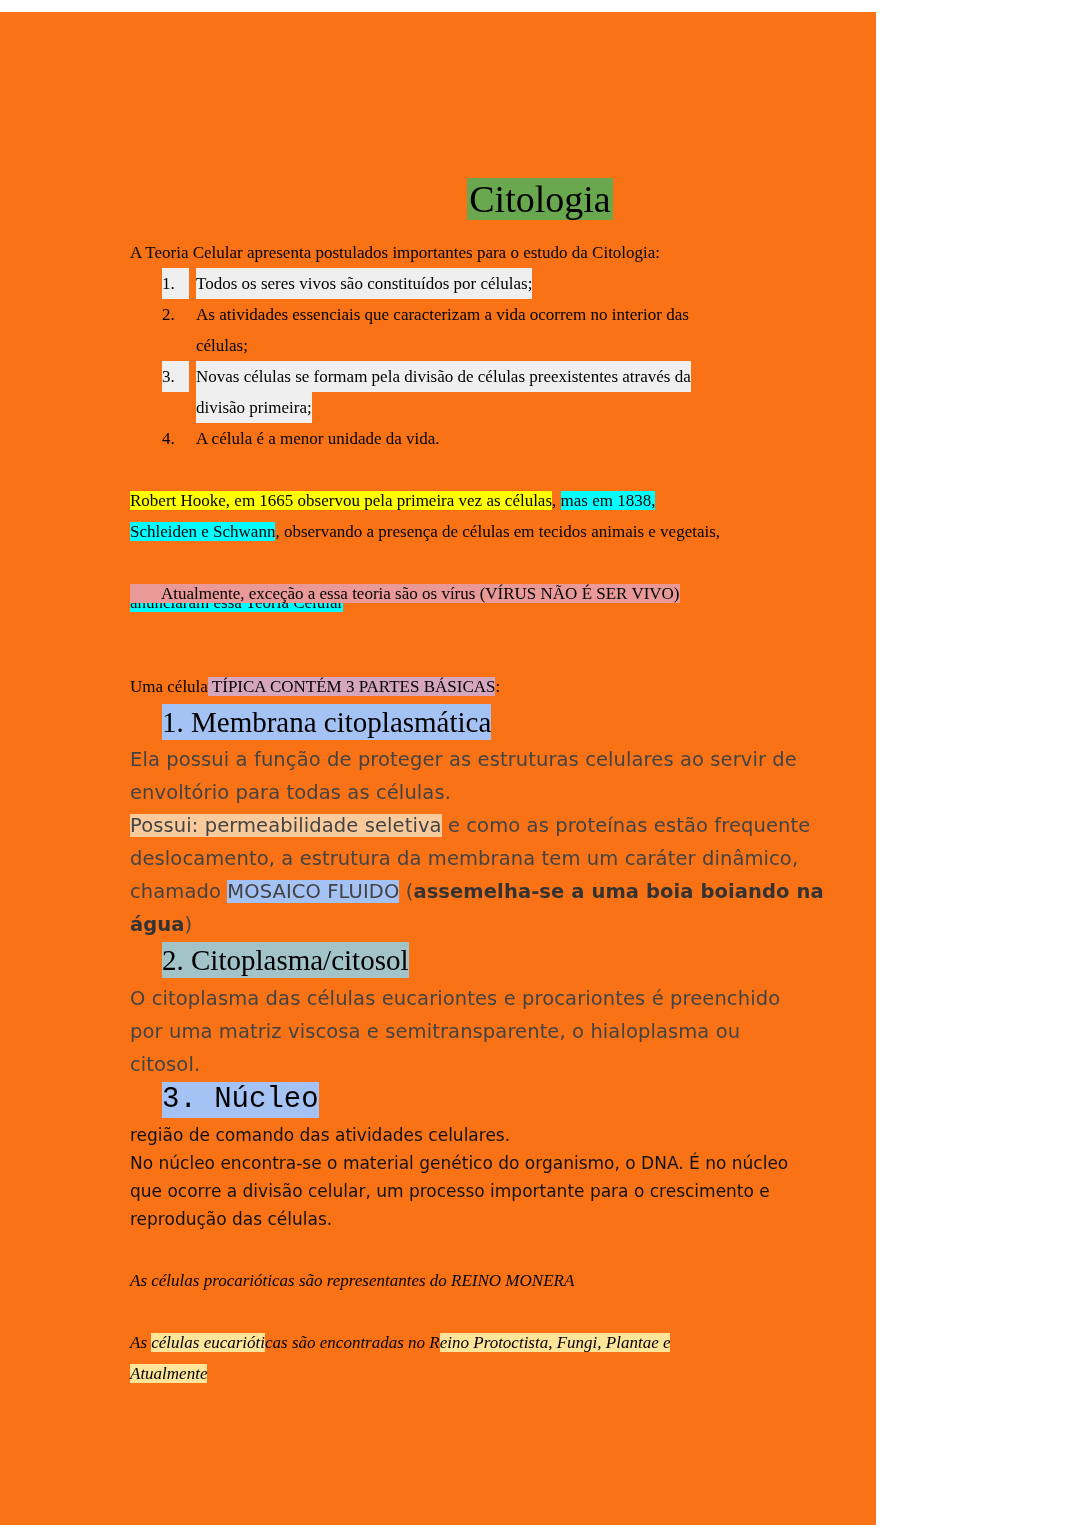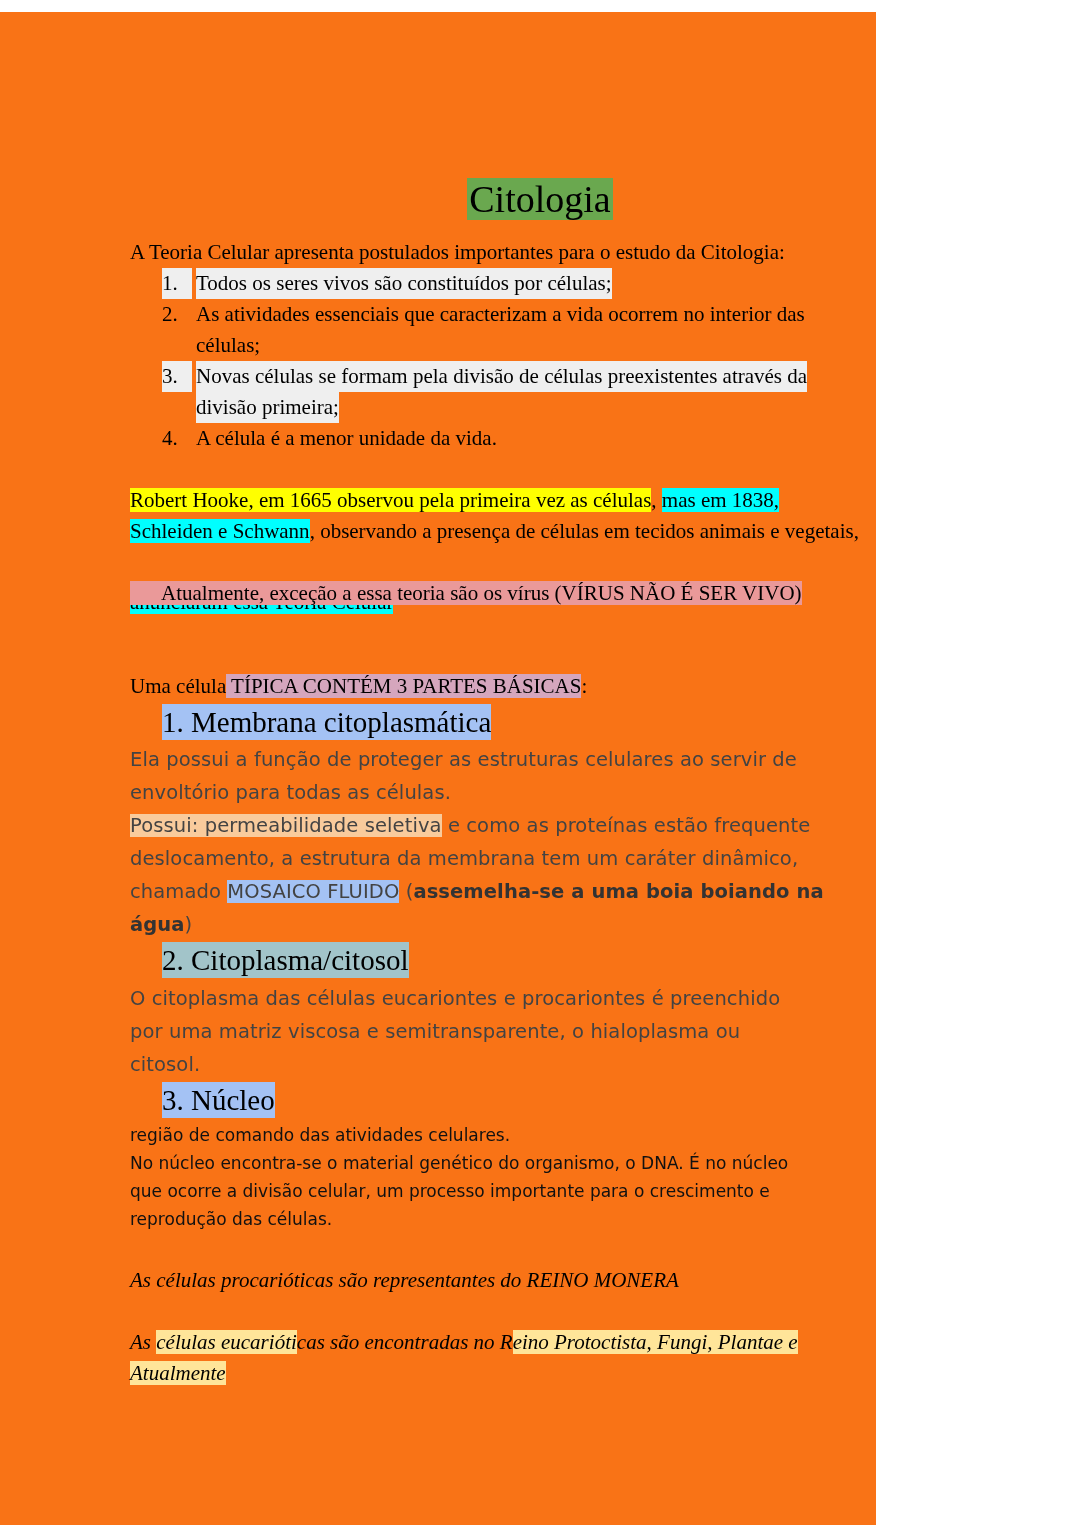--- a/index.html
+++ b/index.html
@@ -30,21 +30,21 @@
     .title {
       position: absolute;
       left: 0; width: 1080px;
       top: 165px;
       text-align: center;
       font-size: 38px;
       line-height: 44px;
     }
     .title span { background: #6aa84f; padding: 0 2px; }
 
-    .p20 { font-size: 21px; line-height: 31px; }
+    .p20 { font-size: 17px; line-height: 31px; }
 
     .list-num { position: absolute; left: 162px; }
     .list-text { position: absolute; left: 196px; }
     .gray-hl { background: #efefef; }
 
     .yellow { background: #ffff00; }
     .cyan { background: #00ffff; }
     .red { background: #ea9999; padding-left: 31px; }
     .mauve { background: #d5a6bd; }
     .blue { background: #a4c2f4; }
@@ -147,21 +147,21 @@
     <div class="heading serif teal" style="left:162px; top:930px;">
       <span>2.</span>
       <span>Citoplasma/citosol</span>
     </div>
     <div class="abs mont" style="left:130px; top:970px;">O citoplasma das células eucariontes e procariontes é preenchido</div>
     <div class="abs mont" style="left:130px; top:1003px;">por uma matriz viscosa e semitransparente, o hialoplasma ou</div>
     <div class="abs mont" style="left:130px; top:1036px;">citosol.</div>
   </div>
 
   <div>
-    <div class="heading serif blue" style="left:162px; top:1070px;">
+    <div class="heading serif blue" style="left:162px; top:1070px;font-family:Liberation Mono, monospace;">
       <span>3.</span>
       <span>Núcleo</span>
     </div>
     <div class="abs mont-dark" style="left:130px; top:1109px;">região de comando das atividades celulares.</div>
     <div class="abs mont-dark" style="left:130px; top:1137px;">No núcleo encontra-se o material genético do organismo, o DNA. É no núcleo</div>
     <div class="abs mont-dark" style="left:130px; top:1165px;">que ocorre a divisão celular, um processo importante para o crescimento e</div>
     <div class="abs mont-dark" style="left:130px; top:1193px;">reprodução das células.</div>
   </div>
 
   <div class="abs serif p20 italic" style="left:130px; top:1253px;">As células procarióticas são representantes do REINO MONERA</div>

